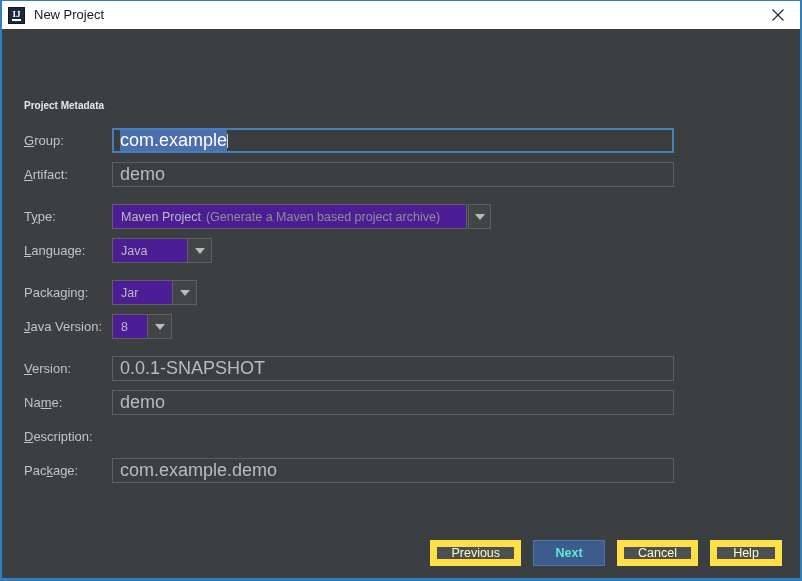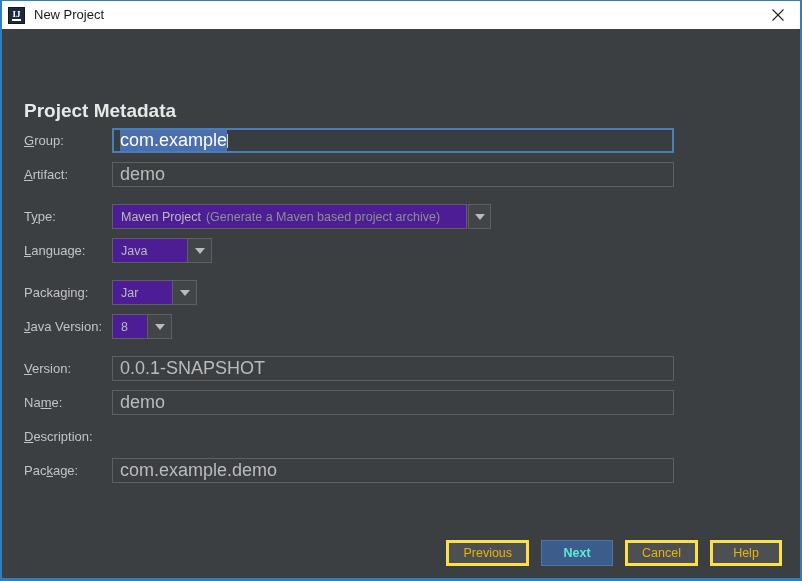--- a/index.html
+++ b/index.html
@@ -93,21 +93,21 @@
     flex: 1 1 auto;
     position: relative;
     background: #3c3f41;
     padding: 0;
   }
 
   .section-title {
     position: absolute;
     left: 22px;
     top: 47px;
-    font-size: 19px;
+    font-size: 10px;
     font-weight: bold;
     color: #e8e8e8;
     user-select: none;
   }
 
   .form {
     position: absolute;
     left: 0;
     top: 75px;
     right: 0;
@@ -238,22 +238,22 @@
     right: 18px;
     bottom: 12px;
     display: flex;
     gap: 12px;
   }
   .btn {
     min-width: 72px;
     height: 26px;
     box-sizing: border-box;
     background: #4c5052;
-    border: 3px solid #fde047;
-    color: #eab308;
+    border: 7px solid #fde047;
+    color: #fef9c3;
     font-size: 12.5px;
     font-family: "Liberation Sans", sans-serif;
     padding: 0 14px;
     cursor: default;
     display: flex;
     align-items: center;
     justify-content: center;
     user-select: none;
   }
   .btn.primary {

